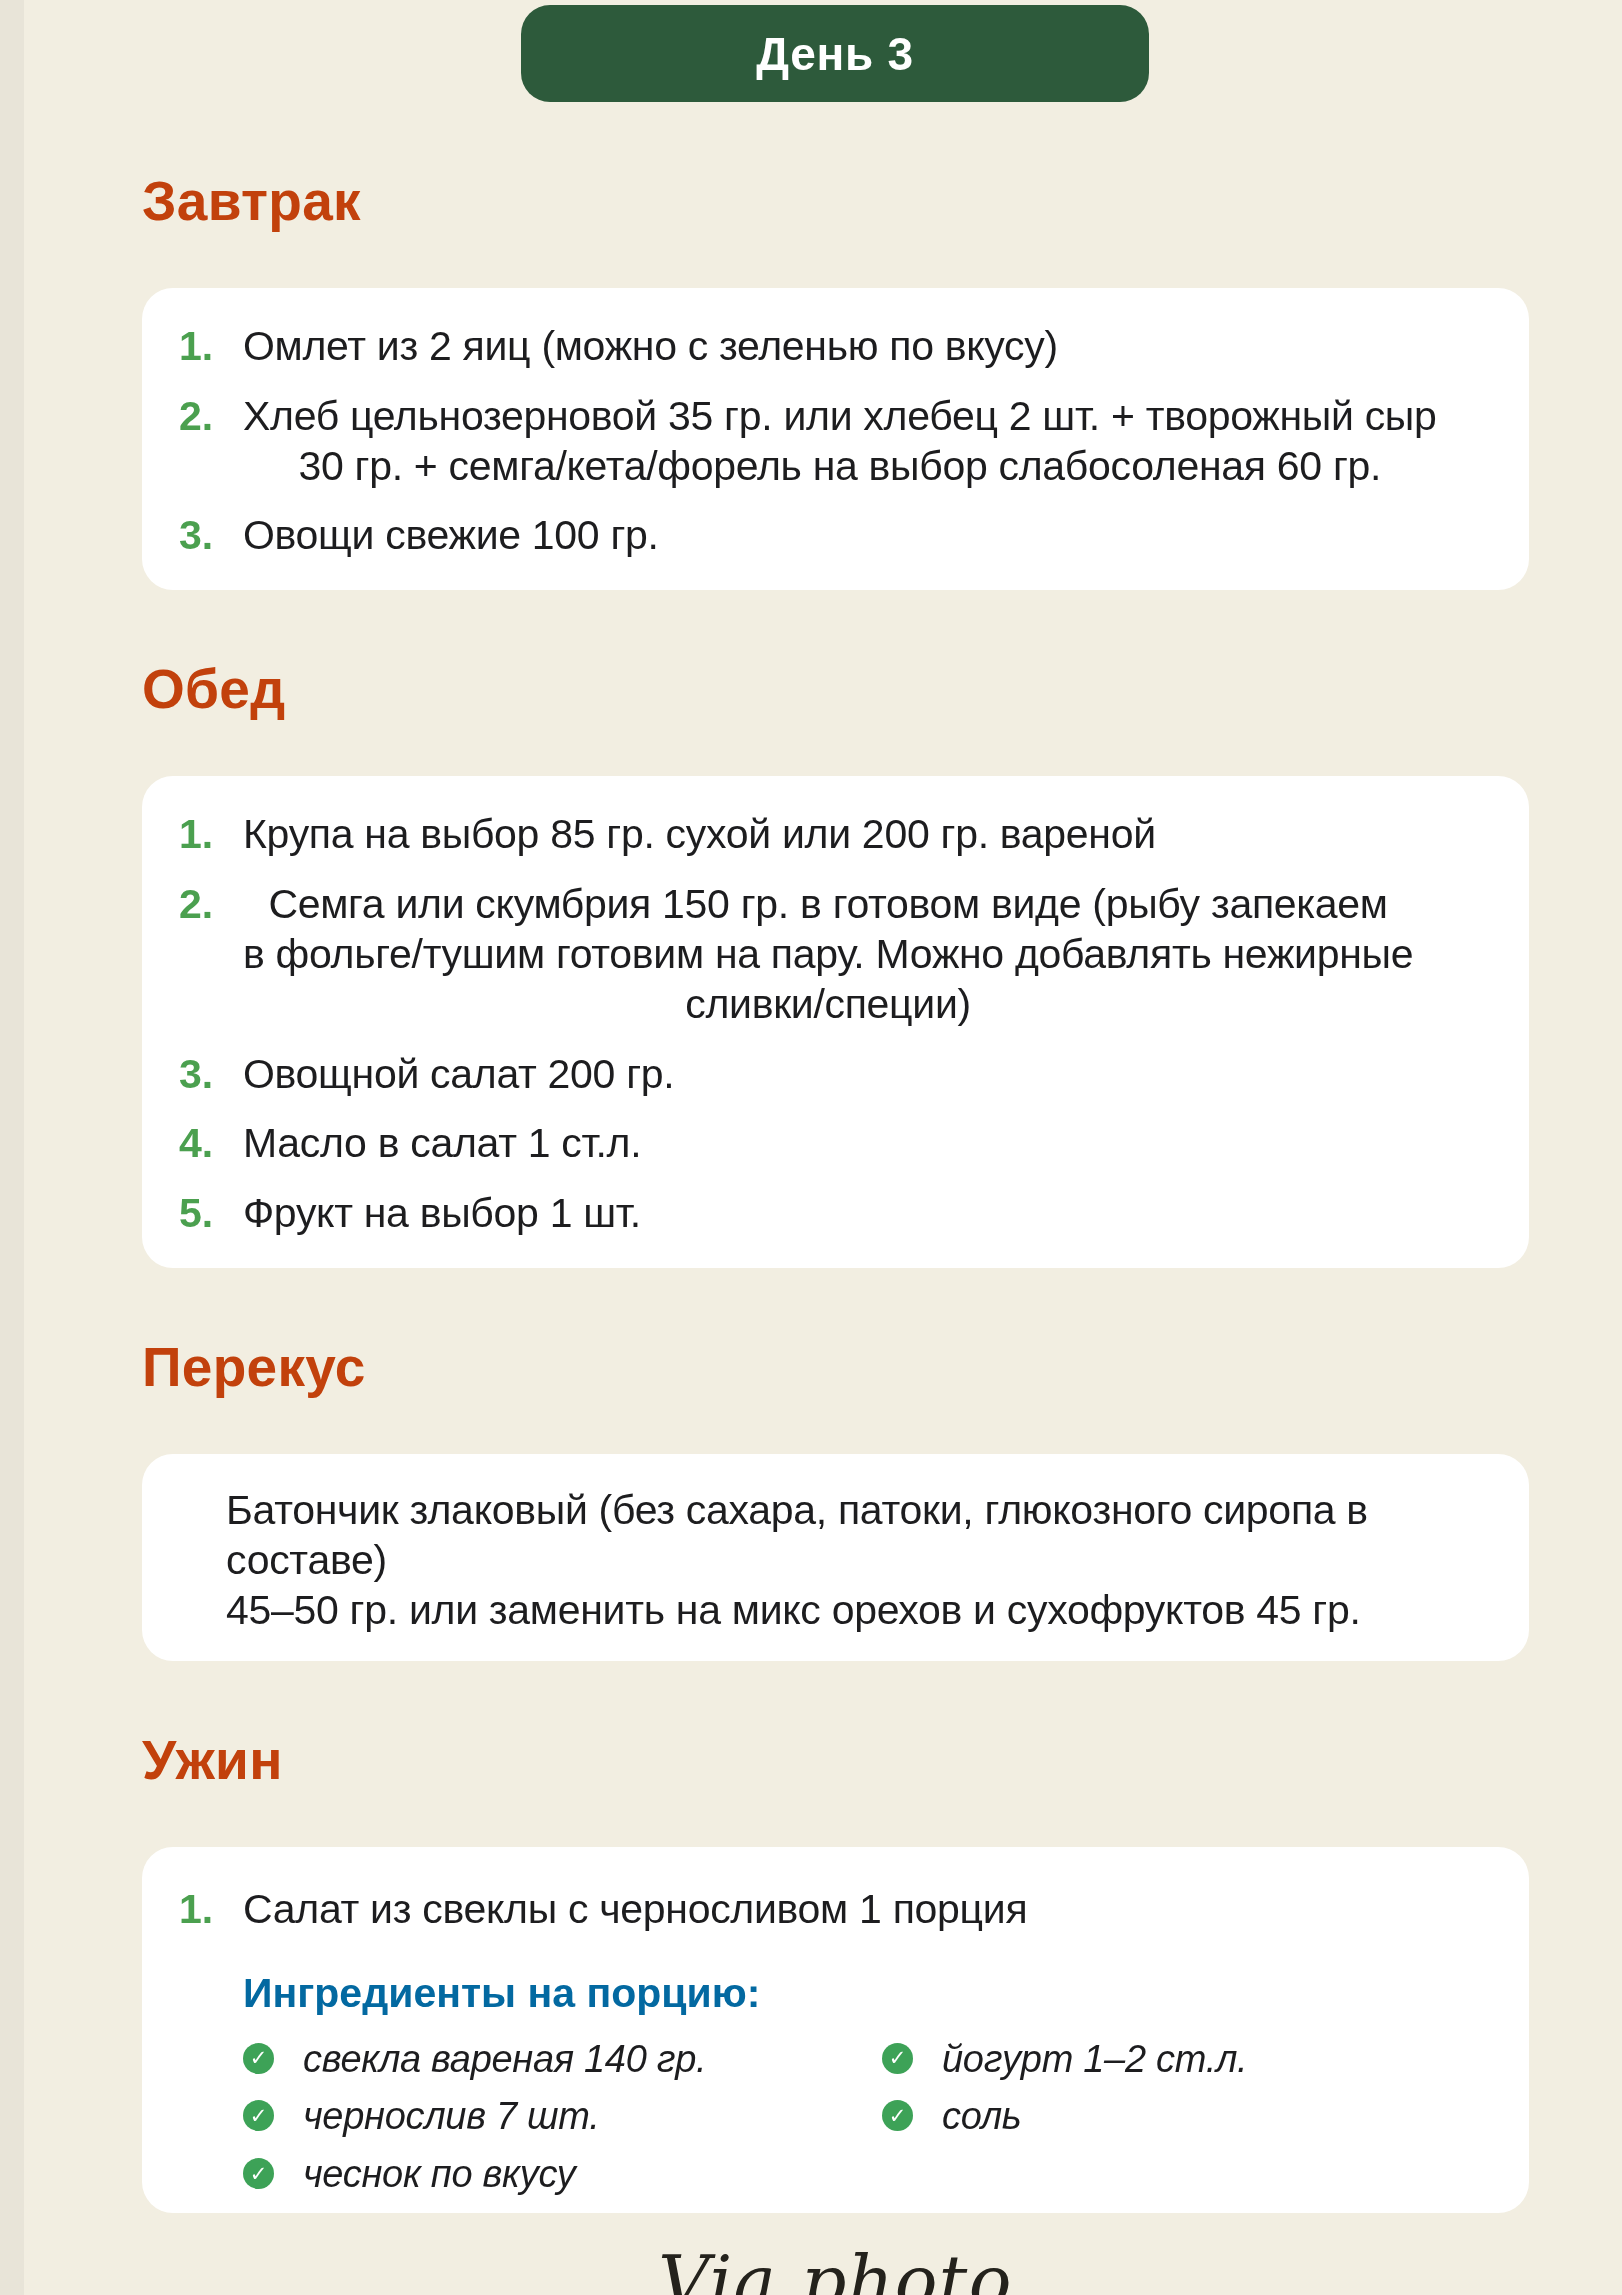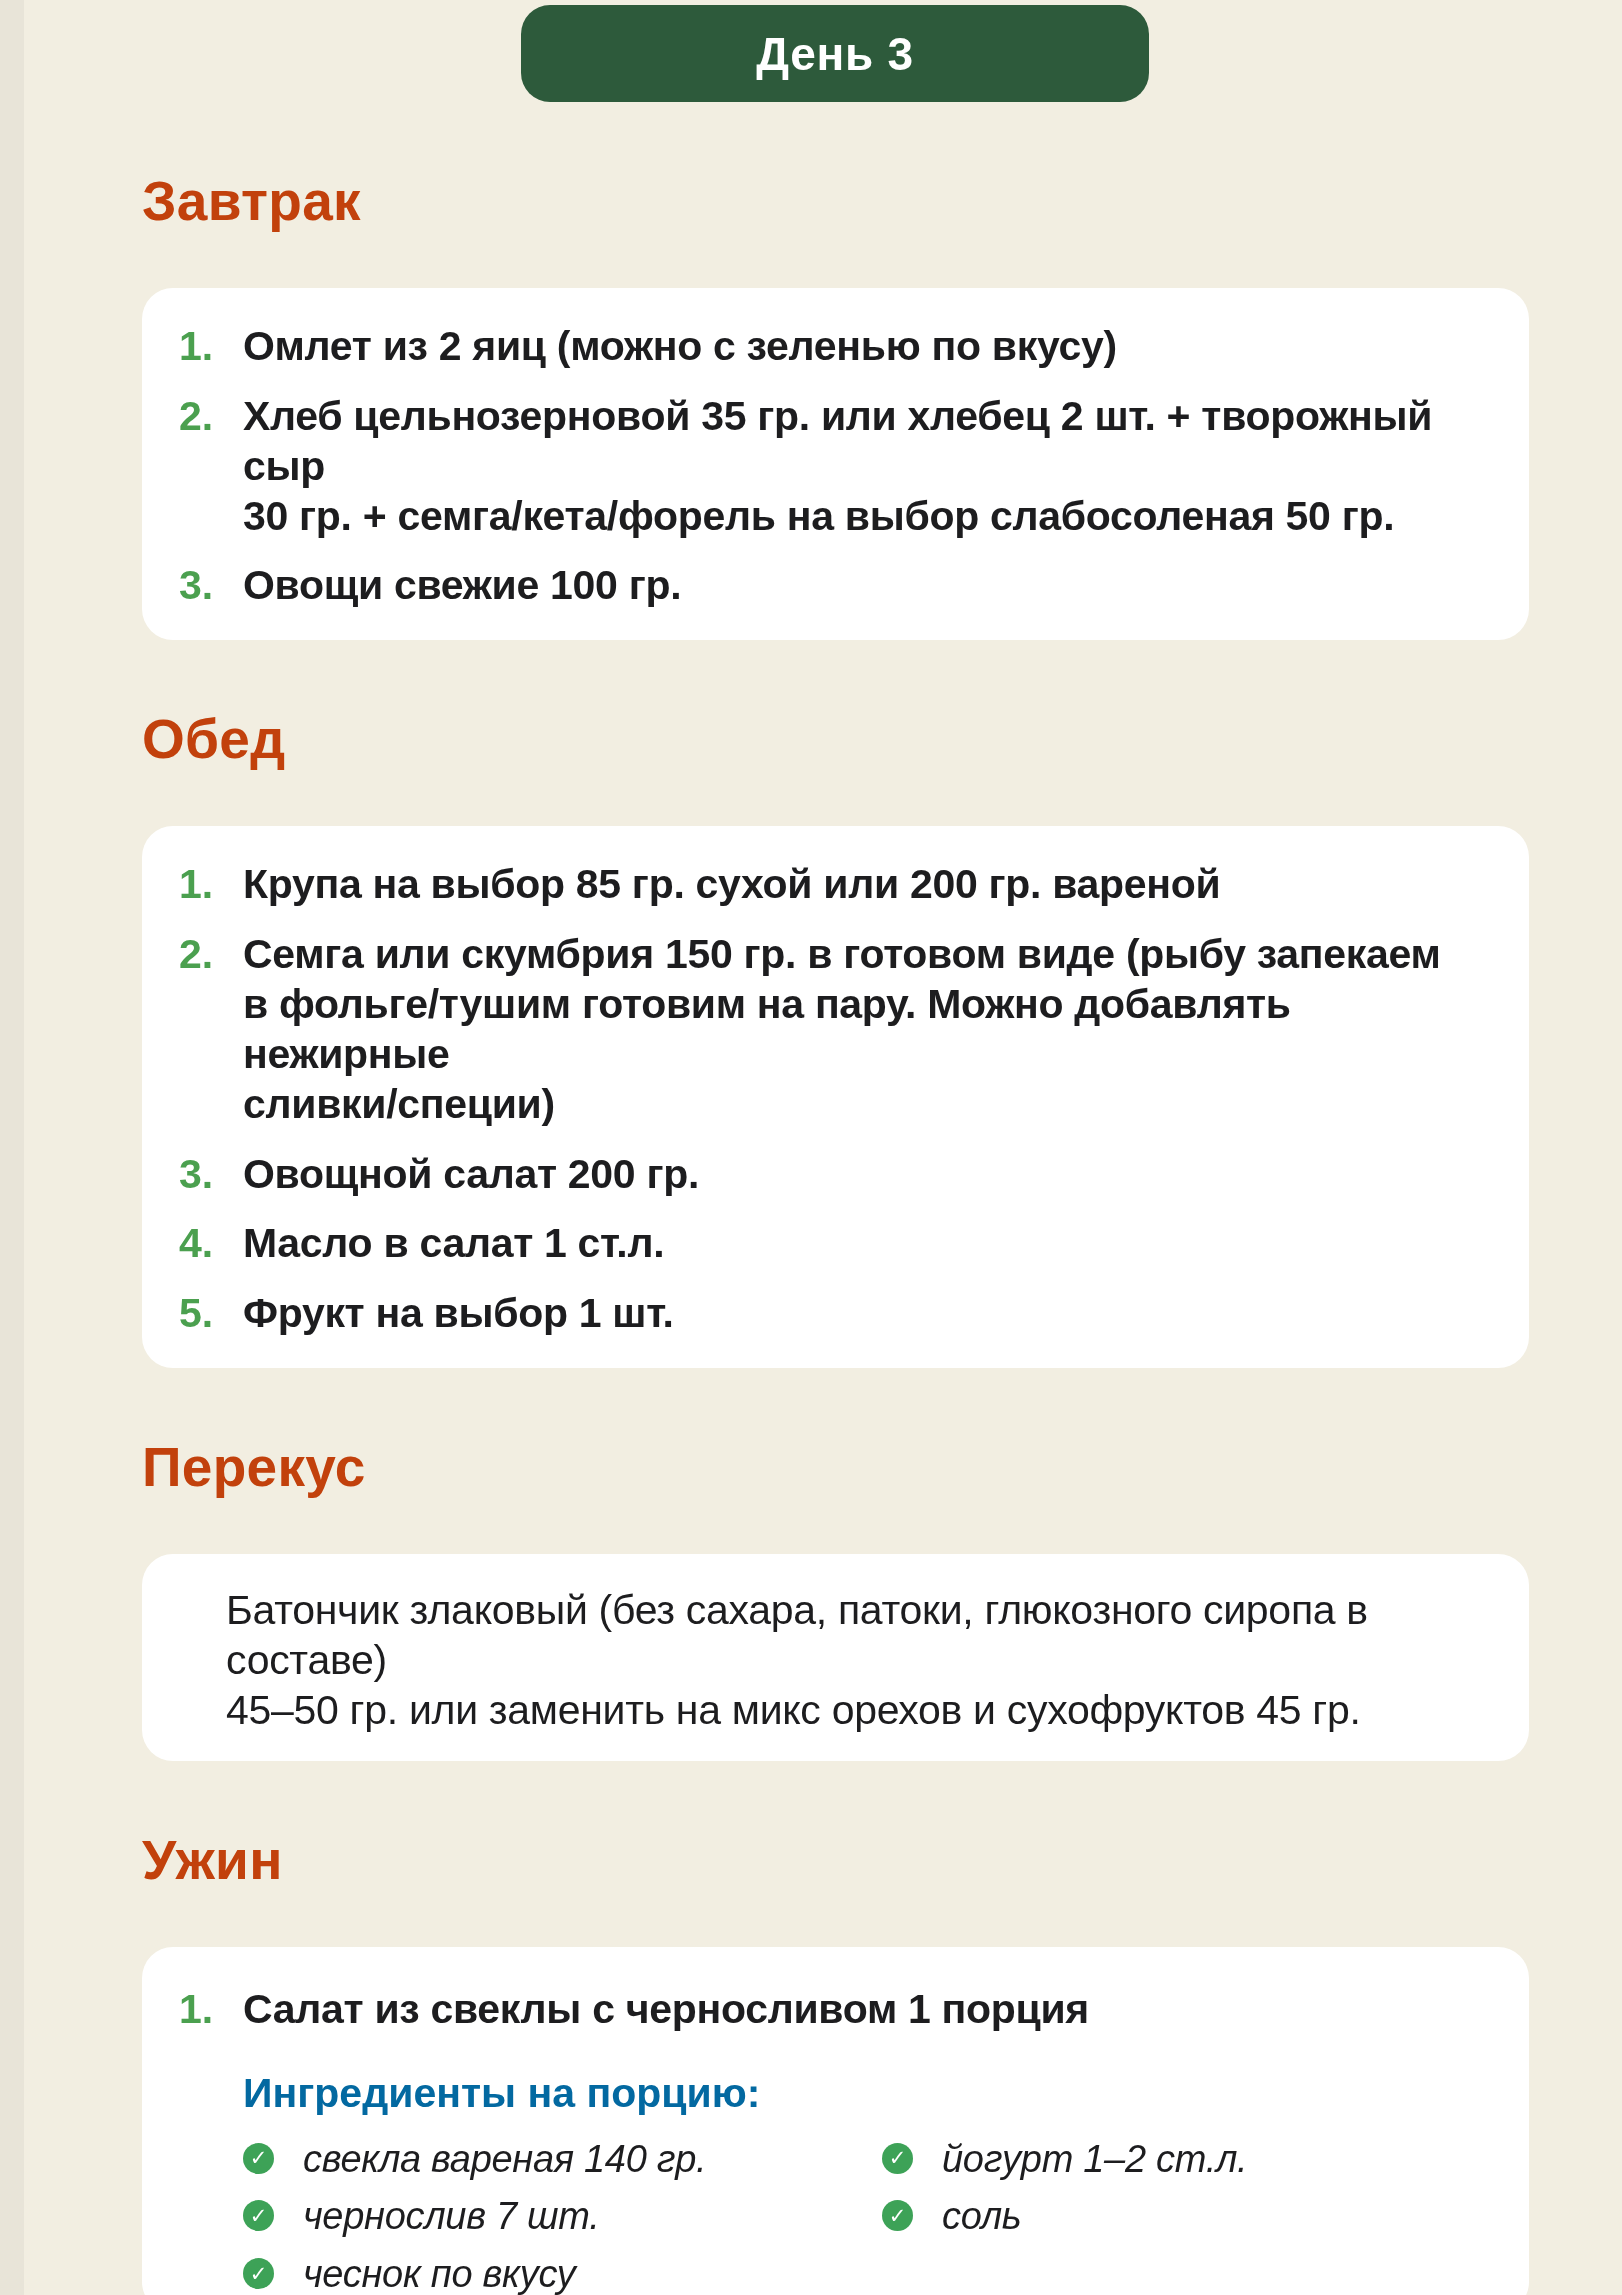--- a/index.html
+++ b/index.html
@@ -66,23 +66,24 @@
     flex: 0 0 64px;
     width: 64px;
     font-size: 41px;
     line-height: 50px;
     font-weight: 700;
     color: #4ba04f;
   }
   .item .txt {
     font-size: 41px;
     line-height: 50px;
-    font-weight: 700;
+    font-weight: 400;
     white-space: pre-line;
     letter-spacing: -0.3px;
+    text-align: center;
   }
   .snack-text {
     font-size: 41px;
     line-height: 50px;
     white-space: pre-line;
     letter-spacing: -0.3px;
   }
   .ingredients-title {
     margin: 34px 0 0 64px;
     font-size: 41px;
@@ -147,21 +148,21 @@
 
     <h2 class="section-title">Завтрак</h2>
     <div class="card">
       <div class="item">
         <span class="num">1.</span>
         <div class="txt">Омлет из 2 яиц (можно с зеленью по вкусу)</div>
       </div>
       <div class="item">
         <span class="num">2.</span>
         <div class="txt">Хлеб цельнозерновой 35 гр. или хлебец 2 шт. + творожный сыр
-30 гр. + семга/кета/форель на выбор слабосоленая 50 гр.</div>
+30 гр. + семга/кета/форель на выбор слабосоленая 60 гр.</div>
       </div>
       <div class="item">
         <span class="num">3.</span>
         <div class="txt">Овощи свежие 100 гр.</div>
       </div>
     </div>
 
     <h2 class="section-title">Обед</h2>
     <div class="card">
       <div class="item">

